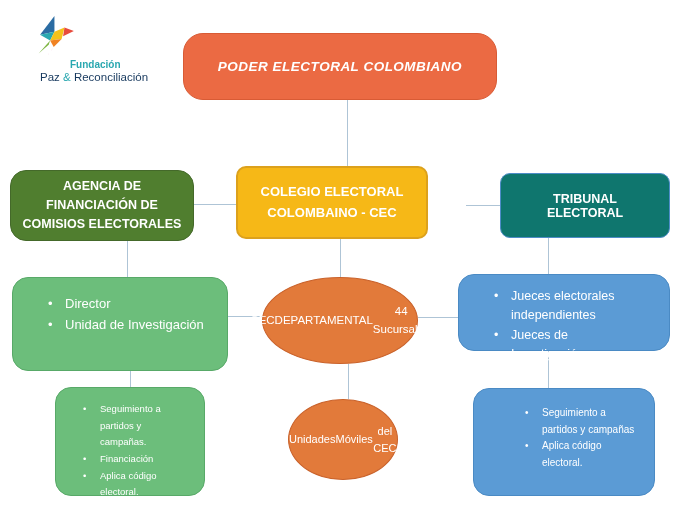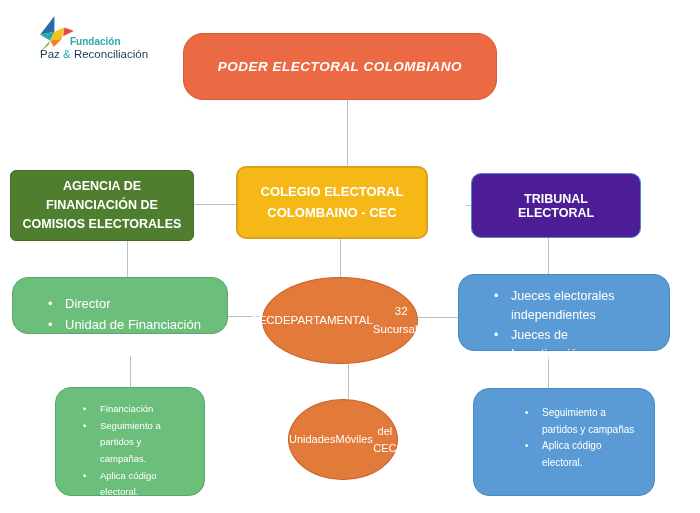--- a/index.html
+++ b/index.html
@@ -3,48 +3,48 @@
 <meta charset="utf-8">
 <style>
   html,body{margin:0;padding:0;background:#e9e9e9;}
   .canvas{
     position:relative;width:700px;height:513px;background:#ffffff;
     font-family:"Liberation Sans", sans-serif;overflow:hidden;margin:0 auto;
   }
   
   .logo{position:absolute;left:28px;top:12px;width:150px;height:62px;}
   .logo svg{position:absolute;left:2px;top:2px;}
-  .logo-text{position:absolute;left:12px;top:24px;line-height:1.15;white-space:nowrap;}
+  .logo-text{position:absolute;left:12px;top:47px;line-height:1.15;white-space:nowrap;}
   .logo-line1{display:block;padding-left:30px;font-size:10px;font-weight:bold;color:#29a8b0;}
   .logo-line2{display:block;font-size:11.5px;font-weight:normal;color:#17395e;}
   .logo-amp{color:#29a8b0;}
   
   .conn{position:absolute;background:#aec4d6;}
   .conn.v{width:1px;} .conn.h{height:1px;}
   
   .node{position:absolute;box-sizing:border-box;color:#ffffff;
         display:flex;align-items:center;justify-content:center;text-align:center;}
   .node-root{left:183px;top:33px;width:314px;height:67px;border-radius:20px;
              background:#eb6a43;border:1px solid #d85b35;
              font-style:italic;font-weight:600;font-size:13.5px;letter-spacing:.5px;}
-  .node-agencia{left:10px;top:170px;width:184px;height:71px;border-radius:6px;
+  .node-agencia{left:10px;top:170px;width:184px;height:71px;border-radius:16px;
                 background:#507e2f;border:1px solid #44692a;
                 font-weight:bold;font-size:12.5px;line-height:1.5;padding:0 6px;}
   .node-colegio{left:236px;top:166px;width:192px;height:73px;border-radius:10px;
                 background:#f6b817;border:2px solid #dca11c;
                 font-weight:bold;font-size:13px;line-height:1.55;padding:0 14px;}
-  .node-tribunal{left:471px;top:173px;width:170px;height:65px;border-radius:10px;
-                 background:#4c1d95;border:1px solid #4d8cc7;
+  .node-tribunal{left:500px;top:173px;width:170px;height:65px;border-radius:10px;
+                 background:#0f766e;border:1px solid #4d8cc7;
                  font-weight:bold;font-size:12.5px;padding:0 14px;}
   
   .bullets{align-items:flex-start;justify-content:flex-start;text-align:left;}
   .bullets ul{list-style:none;margin:0;padding:0;width:100%;}
   .bullets li{position:relative;}
   .bullets li::before{content:"\2022";position:absolute;left:-17px;top:0;}
-  .node-director{left:12px;top:277px;width:216px;height:57px;border-radius:16px;
+  .node-director{left:12px;top:277px;width:216px;height:94px;border-radius:16px;
                  background:#6cbe7b;border:1.5px solid #58a968;
                  font-size:13px;line-height:1.6;padding:16px 10px 0 52px;}
   .node-jueces{left:458px;top:274px;width:212px;height:77px;border-radius:16px;
                background:#5b9bd5;border:1.5px solid #4a8ac4;
                font-size:12.5px;line-height:1.55;padding:12px 24px 0 52px;}
   .node-financiacion{left:55px;top:387px;width:150px;height:109px;border-radius:16px;
                      background:#6cbe7b;border:1.5px solid #58a968;
                      font-size:9.5px;line-height:1.75;padding:13px 14px 0 44px;}
   .node-sanciones{left:473px;top:388px;width:182px;height:108px;border-radius:16px;
                   background:#5b9bd5;border:1.5px solid #4a8ac4;
@@ -98,39 +98,39 @@
   <div class="node node-colegio">
     <span>COLEGIO ELECTORAL COLOMBAINO - CEC</span>
   </div>
   <div class="node node-tribunal">
     <span>TRIBUNAL ELECTORAL</span>
   </div>
 
   <div class="node bullets node-director">
     <ul>
       <li>Director</li>
-      <li>Unidad de Financiación</li>
+      <li>Unidad de Investigación</li>
     </ul>
   </div>
   <div class="node ellipse node-cecdept">
     <span>CEC</span>
     <span>DEPARTAMENTAL</span>
-    <span>32 Sucursales</span>
+    <span>44 Sucursales</span>
   </div>
   <div class="node bullets node-jueces">
     <ul>
       <li>Jueces electorales independientes</li>
       <li>Jueces de Investigación.</li>
     </ul>
   </div>
 
   <div class="node bullets node-financiacion">
     <ul>
+      <li>Seguimiento a partidos y campañas.</li>
       <li>Financiación</li>
-      <li>Seguimiento a partidos y campañas.</li>
       <li>Aplica código electoral.</li>
     </ul>
   </div>
   <div class="node ellipse node-unidades">
     <span>Unidades</span>
     <span>Móviles</span>
     <span>del CEC</span>
   </div>
   <div class="node bullets node-sanciones">
     <ul>

